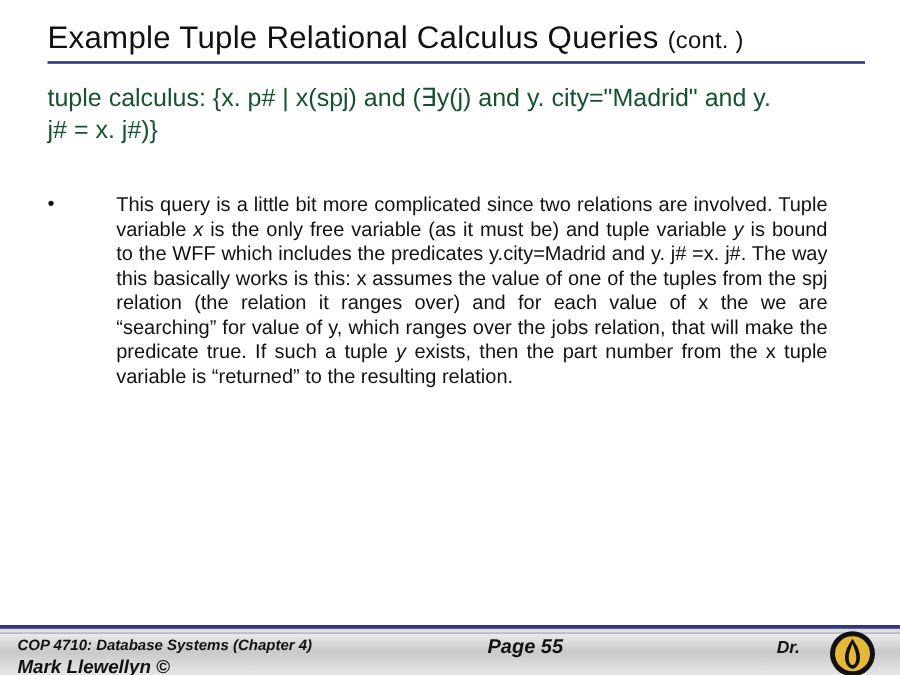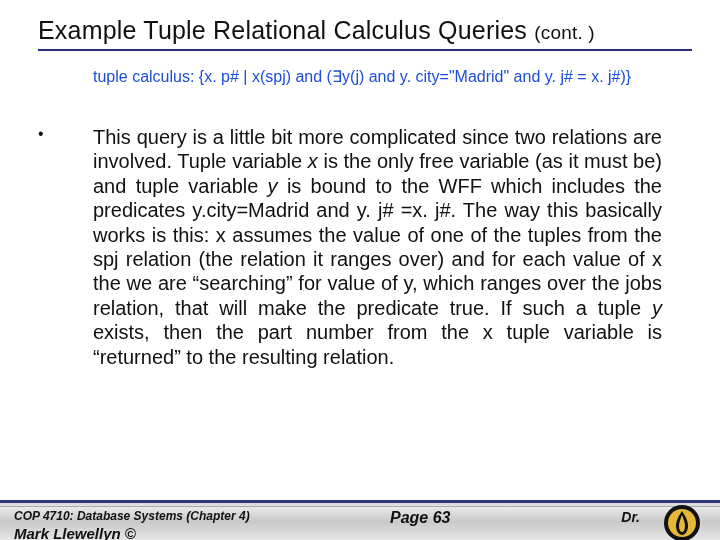--- a/index.html
+++ b/index.html
@@ -46,39 +46,38 @@
     text-decoration: underline;
     color: #111;
     margin-bottom: 16px;
   }
   .english {
     font-size: 16px;
     color: #111;
     margin-bottom: 16px;
   }
   .calc {
-    font-size: 16px;
-    color: #1d4ed8;
-    margin-left: 55px;
+    font-size: 20px;
+    color: #14532d;
     margin-right: 60px;
     margin-bottom: 38px;
     line-height: 1.25;
   }
   .bullet-row {
     display: flex;
     align-items: flex-start;
   }
   .bullet-mark {
     width: 55px;
     font-size: 16px;
     color: #111;
     flex-shrink: 0;
   }
   .explain {
-    font-size: 20px;
+    font-size: 16px;
     color: #111;
     text-align: justify;
     line-height: 1.22;
     margin-right: 30px;
   }
   .explain em {
     font-style: italic;
   }
   .footer {
     position: absolute;
@@ -165,21 +164,21 @@
 
     <div class="bullet-row">
       <div class="bullet-mark">•</div>
       <div class="explain" id="explain">This query is a little bit more complicated since two relations are involved.  Tuple variable <em>x</em> is the only free variable (as it must be) and tuple variable <em>y</em> is bound to the WFF which includes the predicates y.city=Madrid and y. j# =x. j#.  The way this basically works is this:  x assumes the value of one of the tuples from the spj relation (the relation it ranges over) and for each value of x the we are “searching” for value of y, which ranges over the jobs relation, that will make the predicate true.  If such a tuple <em>y</em> exists, then the part number from the x tuple variable is “returned” to the resulting relation.</div>
     </div>
 
   </div>
 
   <div class="footer">
     <span class="footer-text">COP 4710: Database Systems  (Chapter 4)</span>
-    <span class="footer-page">Page 63</span>
+    <span class="footer-page">Page 55</span>
     <span class="footer-dr">Dr.</span>
     <span class="seal">
       <svg viewBox="0 0 40 40">
         <circle cx="20" cy="20" r="18" fill="#111"></circle>
         <circle cx="20" cy="20" r="14" fill="#e6b83a"></circle>
         <path d="M20 8 C16 14 14 18 14 23 C14 28 17 32 20 32 C23 32 26 28 26 23 C26 18 24 14 20 8 Z" fill="#111"></path>
         <path d="M20 12 C18 17 17 20 17 23 C17 27 18.5 29 20 29 C21.5 29 23 27 23 23 C23 20 22 17 20 12 Z" fill="#e6b83a"></path>
       </svg>
     </span>
     <span class="copyright-frag">Mark Llewellyn ©</span>

